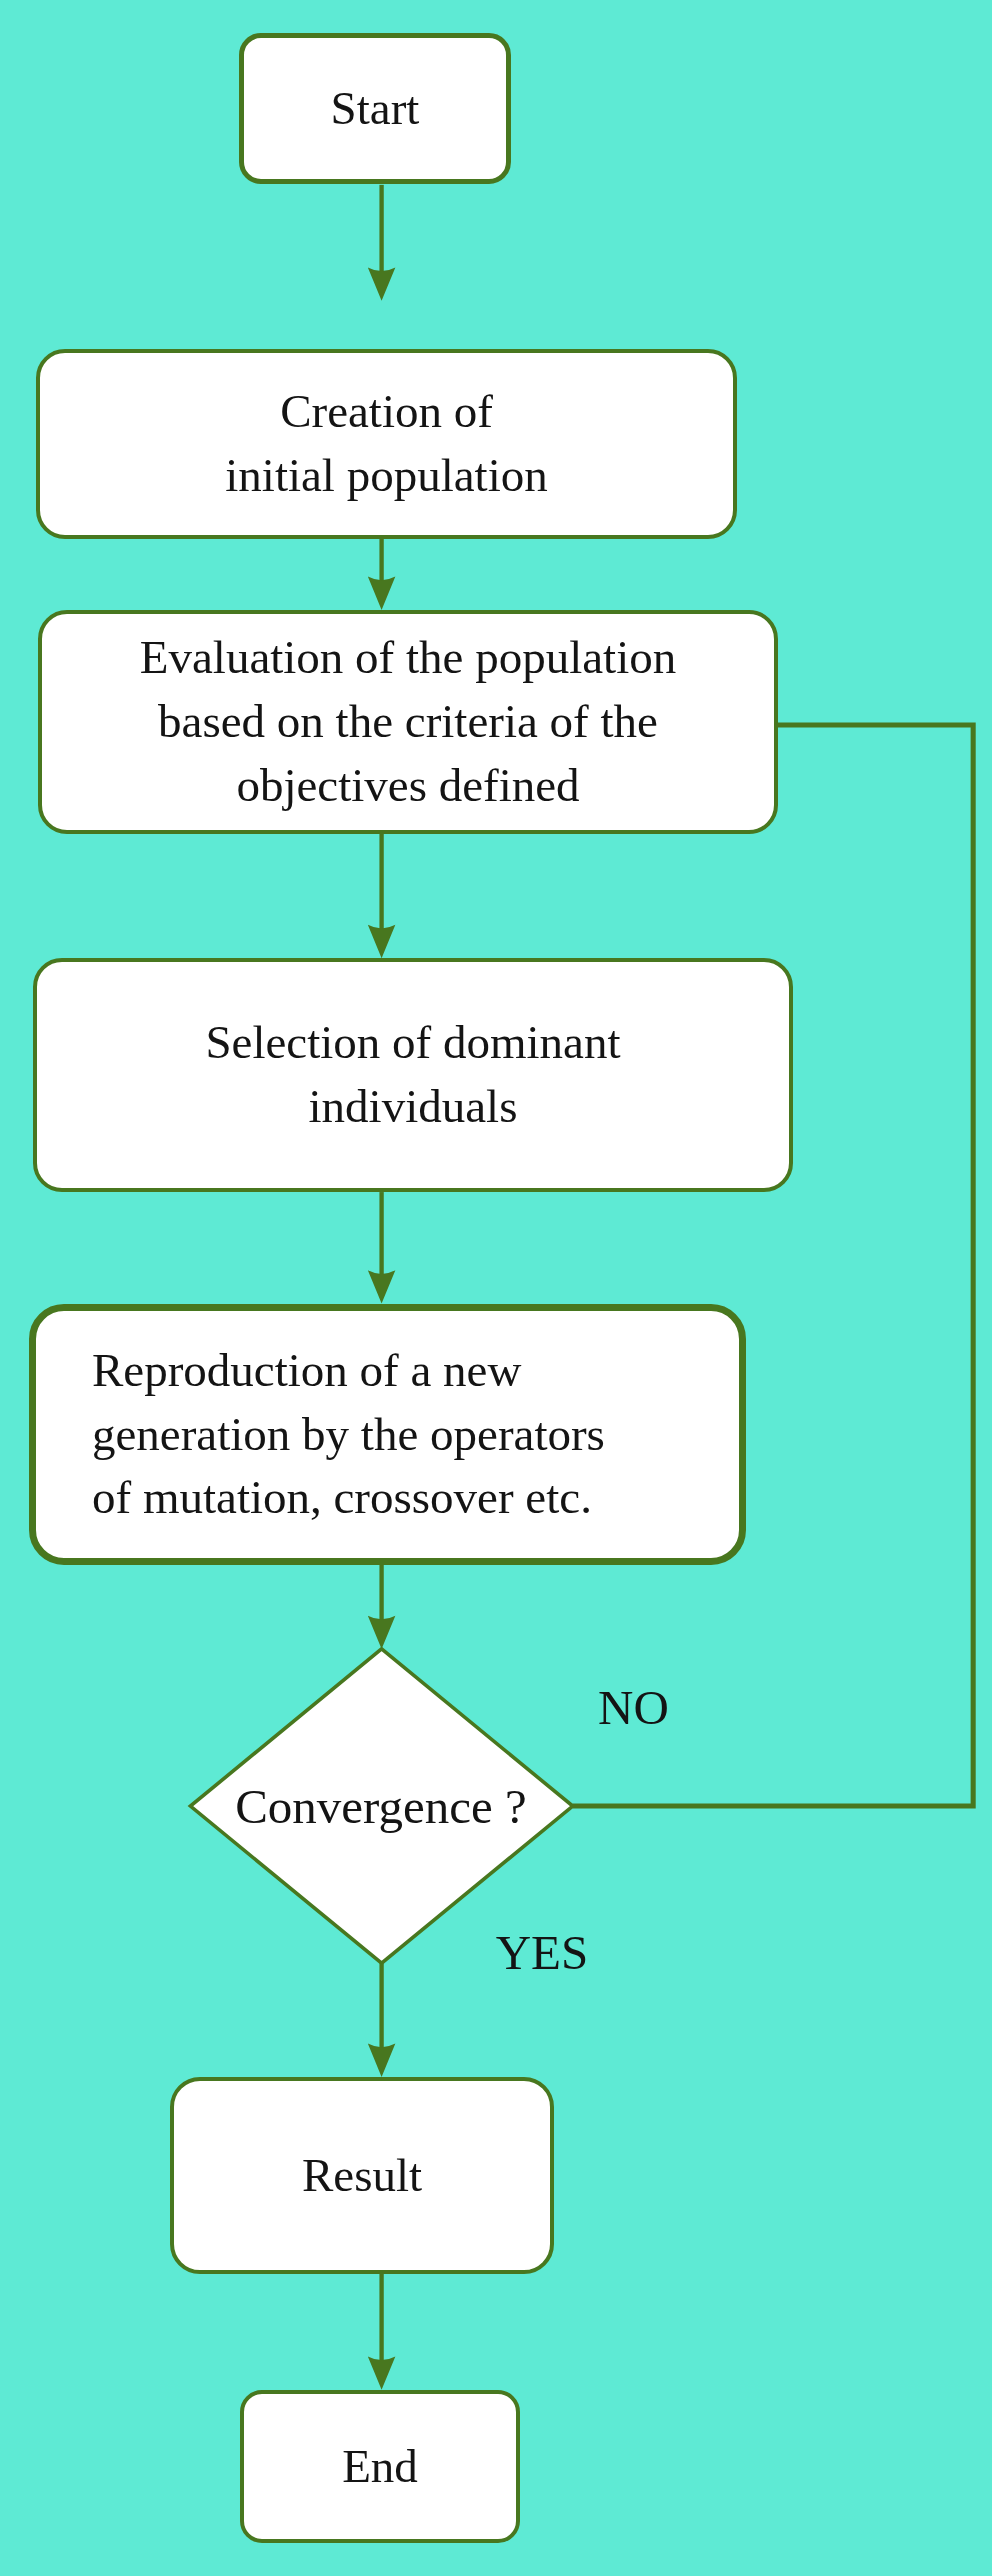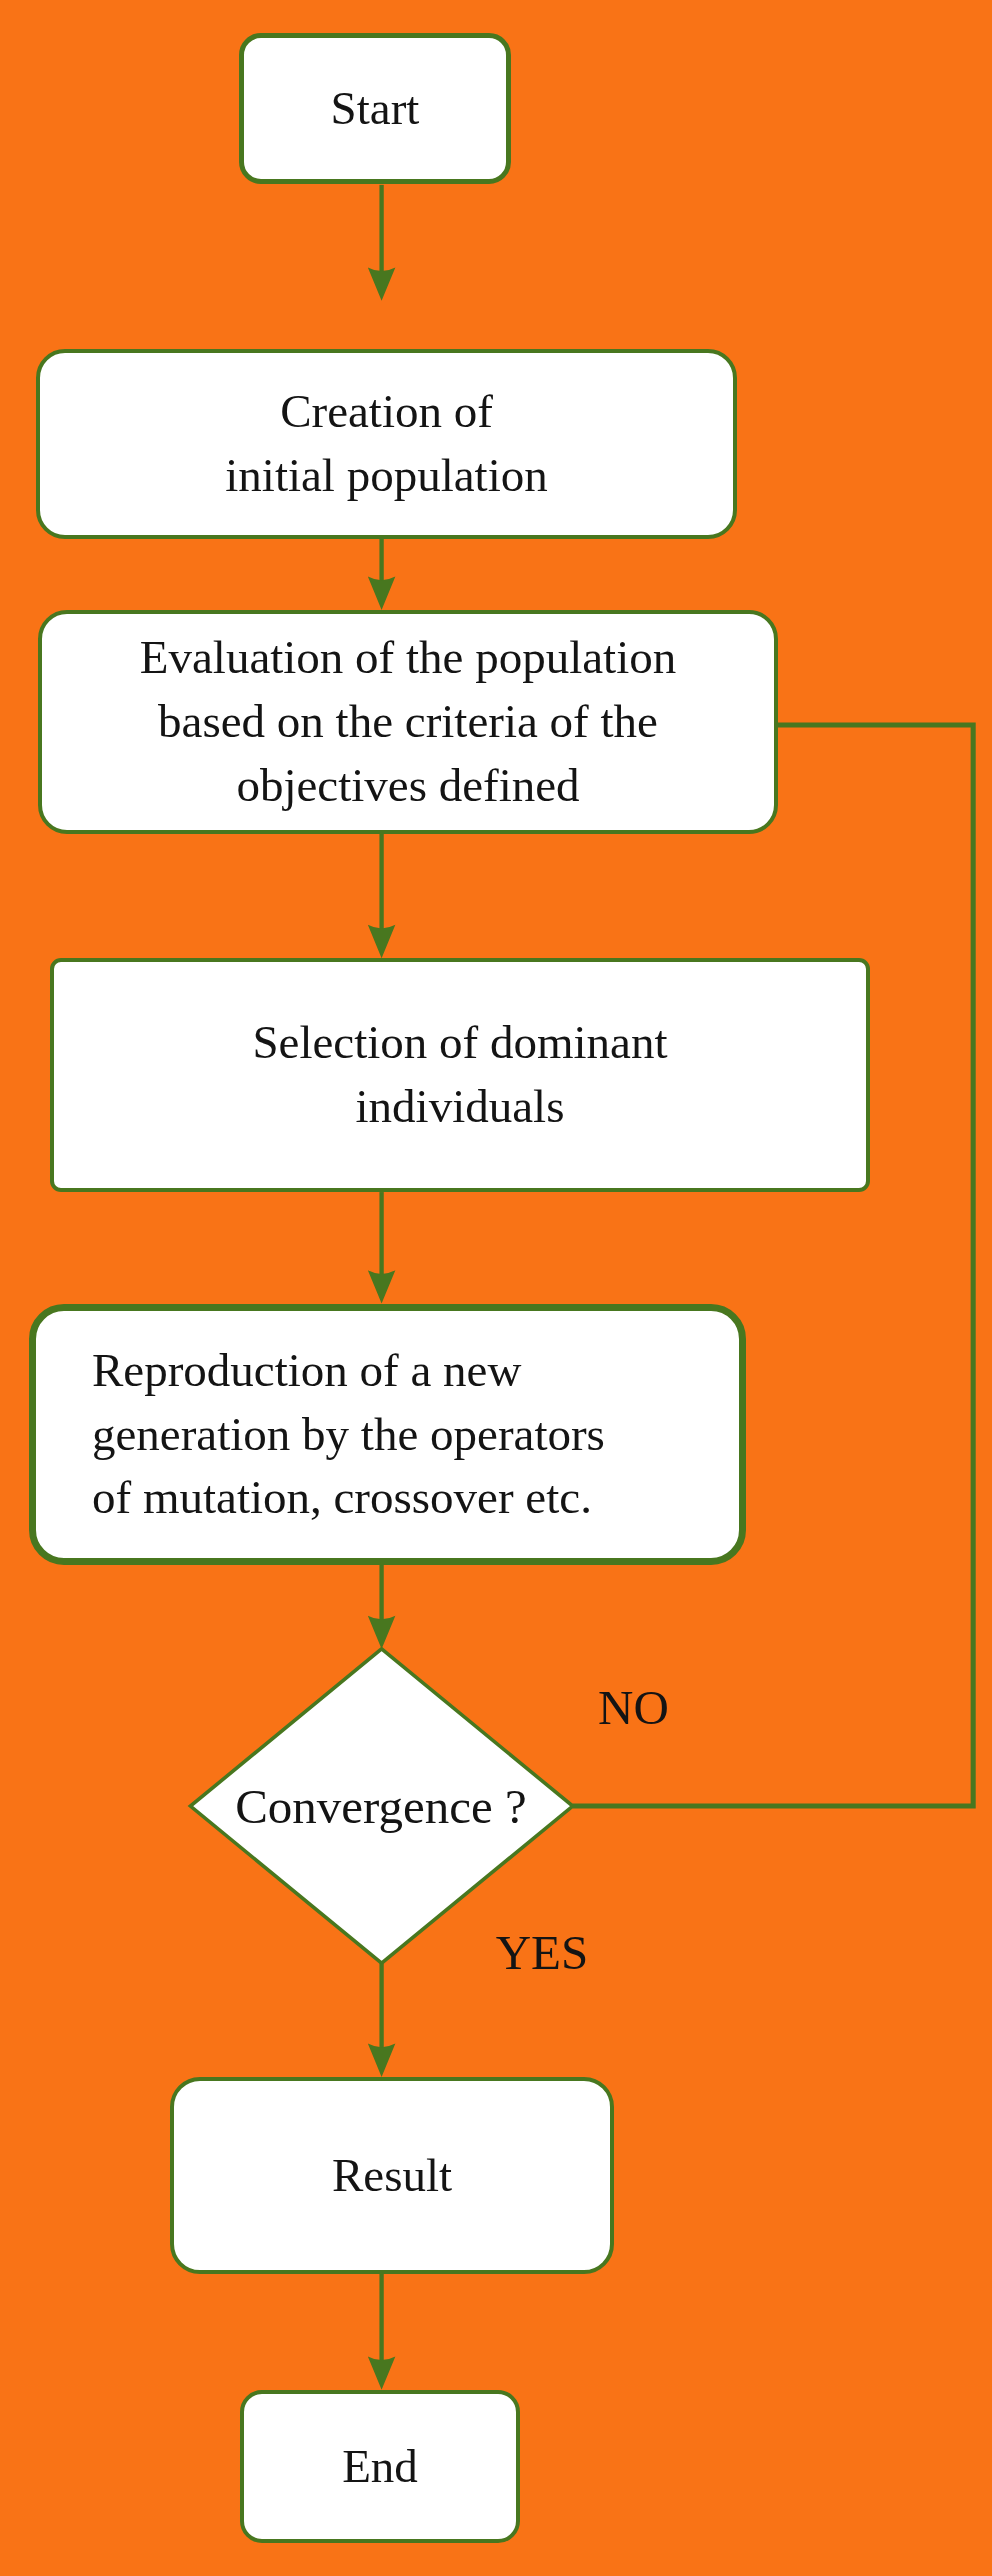--- a/index.html
+++ b/index.html
@@ -31,28 +31,28 @@
     justify-content: center;
     text-align: center;
     font-size: 47px;
     line-height: 1.36;
     white-space: pre-line;
   }
 
   #node-start        { left: 239px;  top: 33px;   width: 272px; height: 151px; border-radius: 22px; border-width: 5px; }
   #node-creation     { left: 36px;   top: 301px;  width: 701px; height: 190px; border-radius: 29px; margin-top: 48px; }
   #node-evaluation   { left: 38px;   top: 610px;  width: 740px; height: 224px; border-radius: 29px; }
-  #node-selection    { left: 50px;   top: 958px; width: 820px; height: 234px; border-radius: 11px; }
+  #node-selection    { left: 33px;   top: 958px; width: 760px; height: 234px; border-radius: 29px; }
   #node-reproduction {
     left: 29px; top: 1304px; width: 717px; height: 261px;
     border-radius: 35px; border-width: 7.2px;
     justify-content: flex-start; text-align: left;
     padding-left: 56px; padding-right: 14px;
   }
-  #node-result       { left: 170px;  top: 2077px; width: 444px; height: 197px; border-radius: 30px; }
+  #node-result       { left: 170px;  top: 2077px; width: 384px; height: 197px; border-radius: 30px; }
   #node-end          { left: 240px;  top: 2390px; width: 280px; height: 153px; border-radius: 22px; }
 
   .decision-label {
     position: absolute;
     left: 190px; top: 1649px;
     width: 382px; height: 314px;
     display: flex;
     align-items: center;
     justify-content: center;
     font-size: 49px;
@@ -64,21 +64,21 @@
     position: absolute;
     font-size: 49px;
     text-align: center;
   }
   #label-no  { left: 579px; top: 1679px; width: 109px; }
   #label-yes { left: 477px; top: 1924px; width: 130px; }
 </style>
 </head>
 <body>
 
-<div class="canvas" style="background: #f97316; color: rgb(20, 20, 20);">
+<div class="canvas" style="background: #5eead4; color: rgb(20, 20, 20);">
 
   <svg class="connector-layer" viewBox="0 0 1370 3557" xmlns="http://www.w3.org/2000/svg">
     <g stroke="#48771f" fill="none" stroke-width="6">
 
       <polygon points="527,2277 791,2494 527,2711 263,2494" fill="#ffffff" stroke-width="5"></polygon>
 
       <line x1="527" y1="255" x2="527" y2="378"></line>
       <line x1="527" y1="677" x2="527" y2="805"></line>
       <line x1="527" y1="1151" x2="527" y2="1286"></line>
       <line x1="527" y1="1646" x2="527" y2="1763"></line>

